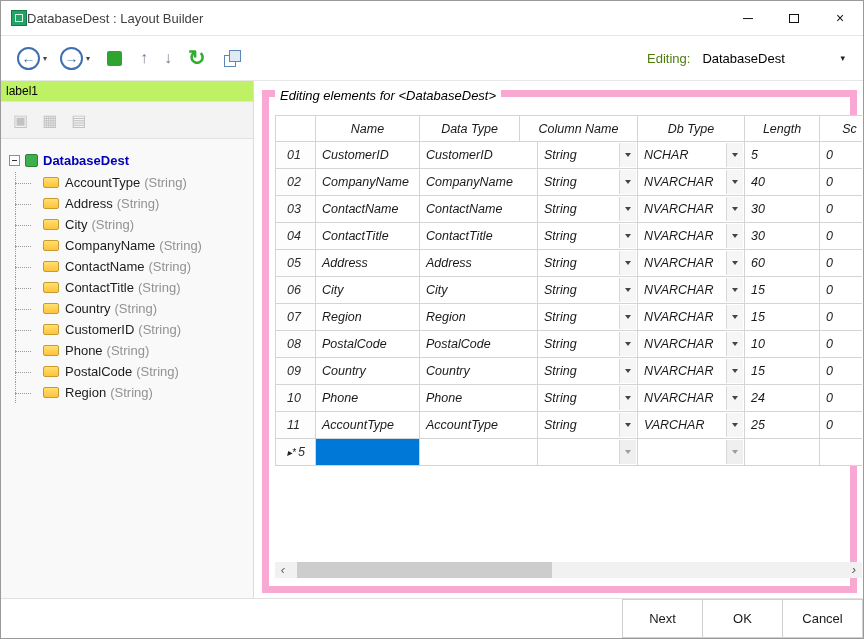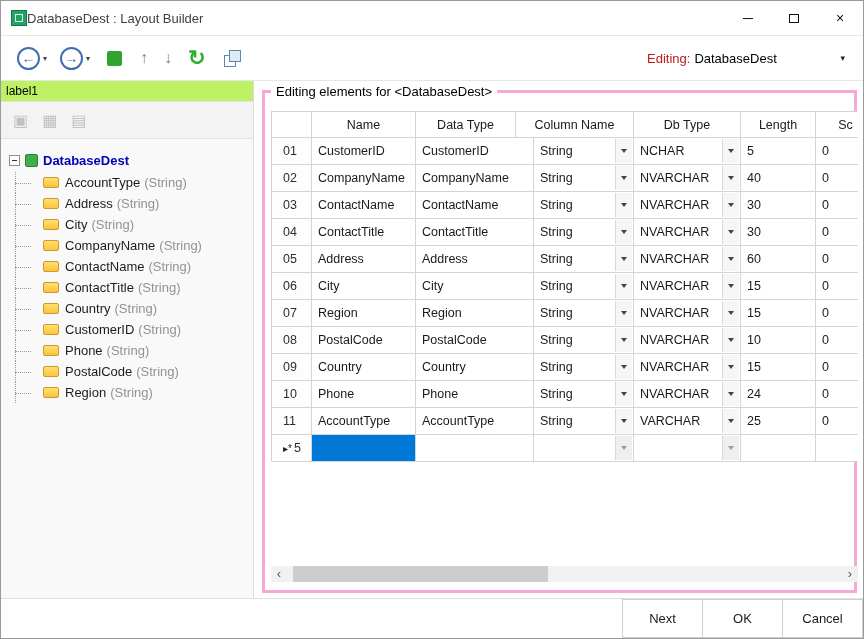--- a/index.html
+++ b/index.html
@@ -23,21 +23,21 @@
                font-size: 14px; font-weight: bold; display: flex; align-items: center; justify-content: center;
                margin-left: 6px; flex: 0 0 auto; }
   .tb-caret { font-size: 8px; color: #444; margin: 0 7px 0 3px; }
   .tb-stop { width: 15px; height: 15px; background: #2fa52f; border-radius: 2px; margin: 0 10px; flex: 0 0 auto; }
   .tb-arrow { font-size: 16px; color: #7b8794; margin: 0 8px; }
   .tb-refresh { font-size: 21px; color: #2fae2f; font-weight: bold; margin: 0 8px; line-height: 20px; }
   .tb-copy { position: relative; width: 19px; height: 19px; margin: 0 8px; }
   .tb-copy::before { content: ""; position: absolute; left: 2px; top: 6px; width: 10px; height: 10px; border: 1px solid #5b87b5; background: #fff; }
   .tb-copy::after  { content: ""; position: absolute; left: 7px; top: 1px; width: 10px; height: 10px; border: 1px solid #5b87b5; background: #dfeaf5; }
   .editing { margin-left: auto; display: flex; align-items: center; font-size: 13px; width: 202px; margin-right: 4px; }
-  .ed-label { color: #b91c1c; }
+  .ed-label { margin-right: 8px; color: #4d7c0f; }
   .ed-combo { flex: 1; display: flex; align-items: center; justify-content: space-between; padding: 4px 4px; }
   .combo-caret { font-size: 9px; color: #222; }
 
   
   .content { flex: 1 1 auto; min-height: 0; display: flex; border-bottom: 1px solid #e0e0e0; }
 
   
   .left { width: 253px; flex: 0 0 auto; border-right: 1px solid #dcdcdc; display: flex; flex-direction: column; background: #bef264; }
   .label1 { font-size: 12px; padding: 3px 5px; height: 20px; color: #000; }
   .tree-toolbar { height: 38px; flex: 0 0 auto; background: #f3f3f3; border-top: 1px solid #e2e2e2;
@@ -52,21 +52,21 @@
   .tree-item { display: flex; align-items: center; height: 21px; position: relative; padding-left: 34px; }
   .tree-item::before { content: ""; position: absolute; left: 6px; top: 0; bottom: 0; border-left: 1px dotted #9a9a9a; }
   .tree-item::after  { content: ""; position: absolute; left: 6px; top: 50%; width: 16px; border-top: 1px dotted #9a9a9a; }
   .t-ico { width: 16px; height: 11px; background: linear-gradient(#ffe070, #fec33c); border: 1px solid #c79b2e;
            border-radius: 2px; margin-right: 6px; flex: 0 0 auto; }
   .t-name { color: #1c1c1c; }
   .t-type { color: #929292; margin-left: 4px; }
 
   
   .right { flex: 1; position: relative; background: #fff; }
-  .groupbox { position: absolute; left: 8px; top: 9px; right: 6px; bottom: 5px; border: 3px solid #f9a8d4; }
+  .groupbox { position: absolute; left: 8px; top: 9px; right: 6px; bottom: 5px; border: 7px solid #f9a8d4; font-style: italic; }
   .grouptitle { position: absolute; top: -9px; left: 6px; background: #fff; padding: 0 5px; font-size: 13px; color: #000; white-space: nowrap; }
 
   
   .grid { position: absolute; left: 6px; top: 18px; width: 587px; overflow: hidden;
           border-top: 1px solid #d4d4d4; border-left: 1px solid #d4d4d4; background: #8b5cf6; }
   .grow { display: flex; height: 27px; }
   .grow.header { height: 26px; }
   .cell { border-right: 1px solid #d4d4d4; border-bottom: 1px solid #d4d4d4; font-size: 12.5px;
           display: flex; align-items: center; padding: 0 6px; background: #fff; position: relative;
           overflow: hidden; white-space: nowrap; color: #1a1a1a; }

